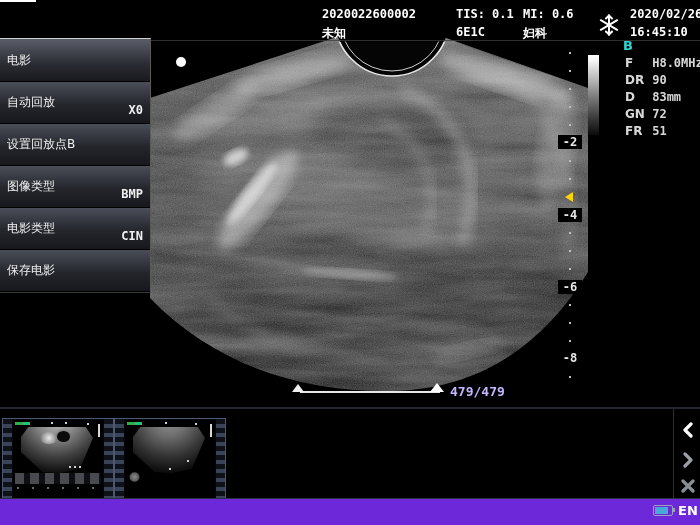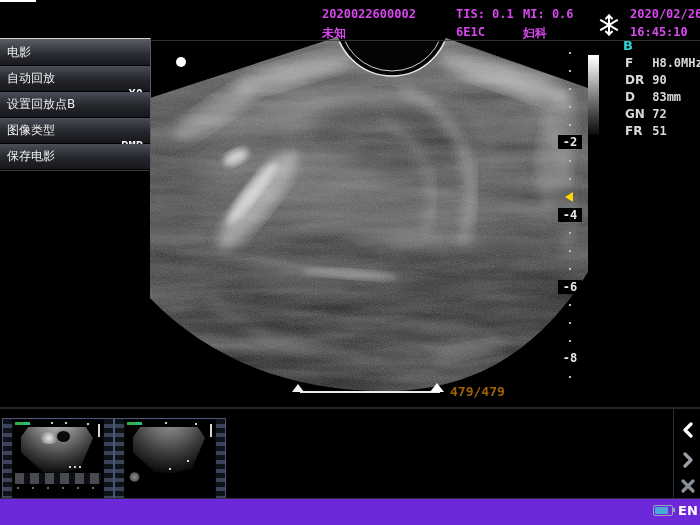--- a/index.html
+++ b/index.html
@@ -1,25 +1,25 @@
 <!DOCTYPE html>
 <html><head>
 <meta charset="utf-8">
 <style>
   html,body{margin:0;padding:0;background:#000;}
   .screen{position:relative;width:700px;height:525px;background:#000;overflow:hidden;
           font-family:"DejaVu Sans",sans-serif;color:#e6e6e6;}
   .abs{position:absolute;}
   .mono{font-family:"DejaVu Sans Mono",monospace;}
   
-  .topbar-text{font-size:12px;font-weight:700;white-space:nowrap;color:#d946ef;}
+  .topbar-text{font-size:12px;font-weight:700;white-space:nowrap;color:#ffffff;}
   
   .menu{left:0;top:38px;width:150px;border-top:1px solid #cfcfcf;border-right:1px solid #5a5a5a;
         border-bottom:1px solid #3a3a3a;background:#101114;}
-  .menu-row{position:relative;height:17px;line-height:17px;padding:4px 7px;
+  .menu-row{position:relative;height:17px;line-height:17px;padding:12px 7px;
             background:linear-gradient(180deg,#4a4e58 0%,#24262c 55%,#17181d 100%);
             border-bottom:1px solid #000;font-size:12px;color:#f0f0f0;}
   .menu-row.header{height:18px;line-height:18px;background:linear-gradient(180deg,#5a5e68 0%,#2a2c33 60%,#191a1f 100%);}
   .menu-val{position:absolute;right:7px;top:0;font-weight:700;font-family:"DejaVu Sans Mono",monospace;margin-top:20px;}
   
   .graybar{left:588px;top:55px;width:11px;height:80px;
            background:linear-gradient(180deg,#ffffff 0%,#f2f2f2 8%,#b9b9b9 30%,#7d7d7d 52%,#3c3c3c 78%,#0a0a0a 100%);}
   .bmode{left:623px;top:38px;font-size:13px;font-weight:700;color:#2fd5d5;}
   .param-row{position:absolute;left:625px;height:17px;font-size:12px;font-weight:700;color:#d8d8d8;white-space:nowrap;}
   .param-label{display:inline-block;width:23px;}
@@ -28,21 +28,21 @@
   .ruler-dots{left:569px;top:52px;width:2px;height:326px;
               background:repeating-linear-gradient(180deg,#b9c0c8 0 2px,transparent 2px 18px);}
   .ruler-label{left:558px;width:24px;text-align:center;font-size:12px;font-weight:700;
                color:#e8e8e8;background:#000;font-family:"DejaVu Sans Mono",monospace;}
   .focus-tri{left:565px;top:192px;width:0;height:0;border-top:5px solid transparent;
              border-bottom:5px solid transparent;border-right:8px solid #ffd400;}
   
   .scrub-line{left:300px;top:391px;width:140px;height:2px;background:#e8e8e8;}
   .tri-up{width:0;height:0;border-left:6px solid transparent;border-right:6px solid transparent;
           border-bottom:8px solid #ffffff;}
-  .frame-label{left:450px;top:384px;font-size:13px;font-weight:700;color:#a16207;
+  .frame-label{left:450px;top:384px;font-size:13px;font-weight:700;color:#c4b5fd;
                font-family:"DejaVu Sans Mono",monospace;}
   
   .strip{left:0;top:407px;width:700px;height:91px;background:#000;border-top:2px solid #23262e;}
   .thumb{position:absolute;top:9px;width:110px;height:80px;background:#03050a;border:1px solid #4d5875;}
   .sprocket{position:absolute;top:0;bottom:0;width:9px;
             background:repeating-linear-gradient(180deg,#0e1118 0 5px,#3a4358 5px 9px);}
   .mini-screen{position:absolute;left:10px;right:10px;top:1px;bottom:1px;background:#000;overflow:hidden;}
   .mini-green{position:absolute;left:2px;top:2px;width:15px;height:3px;
               background:linear-gradient(90deg,#2fae4a 0 8px,#22c27a 8px 15px);}
   .mini-fan{position:absolute;left:8px;top:7px;width:72px;height:46px;
@@ -178,20 +178,24 @@
     </div>
     <div class="menu-row">
       <span>设置回放点B</span>
       <span class="menu-val"></span>
     </div>
     <div class="menu-row">
       <span>图像类型</span>
       <span class="menu-val">BMP</span>
     </div>
     <div class="menu-row">
+      <span>电影类型</span>
+      <span class="menu-val">CIN</span>
+    </div>
+    <div class="menu-row">
       <span>保存电影</span>
       <span class="menu-val"></span>
     </div>
   </div>
 
   <div class="abs graybar"></div>
   <div class="abs bmode">B</div>
   <div class="param-row" style="top:56px">
     <span class="param-label">F</span>
     <span class="param-val">H8.0MHz</span>

